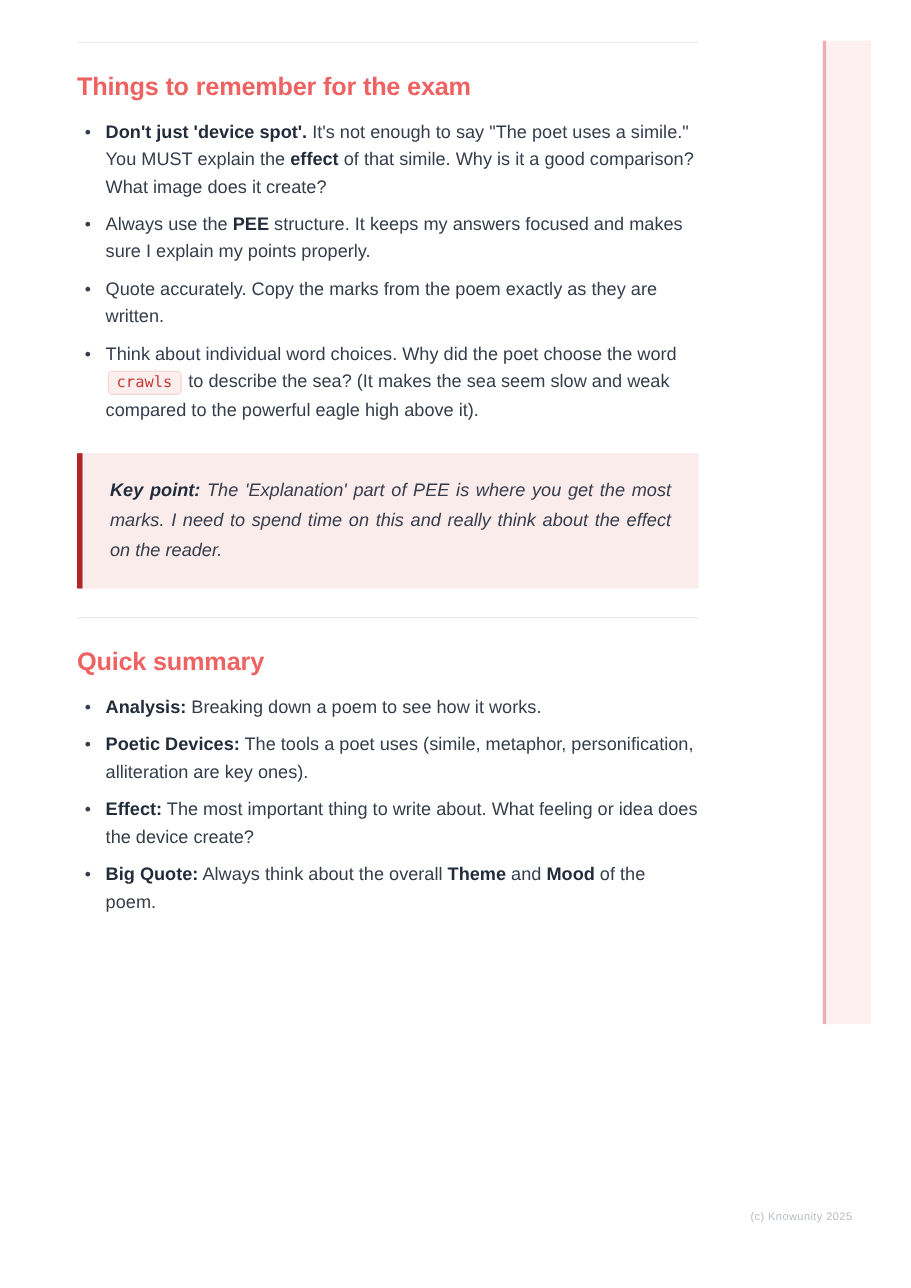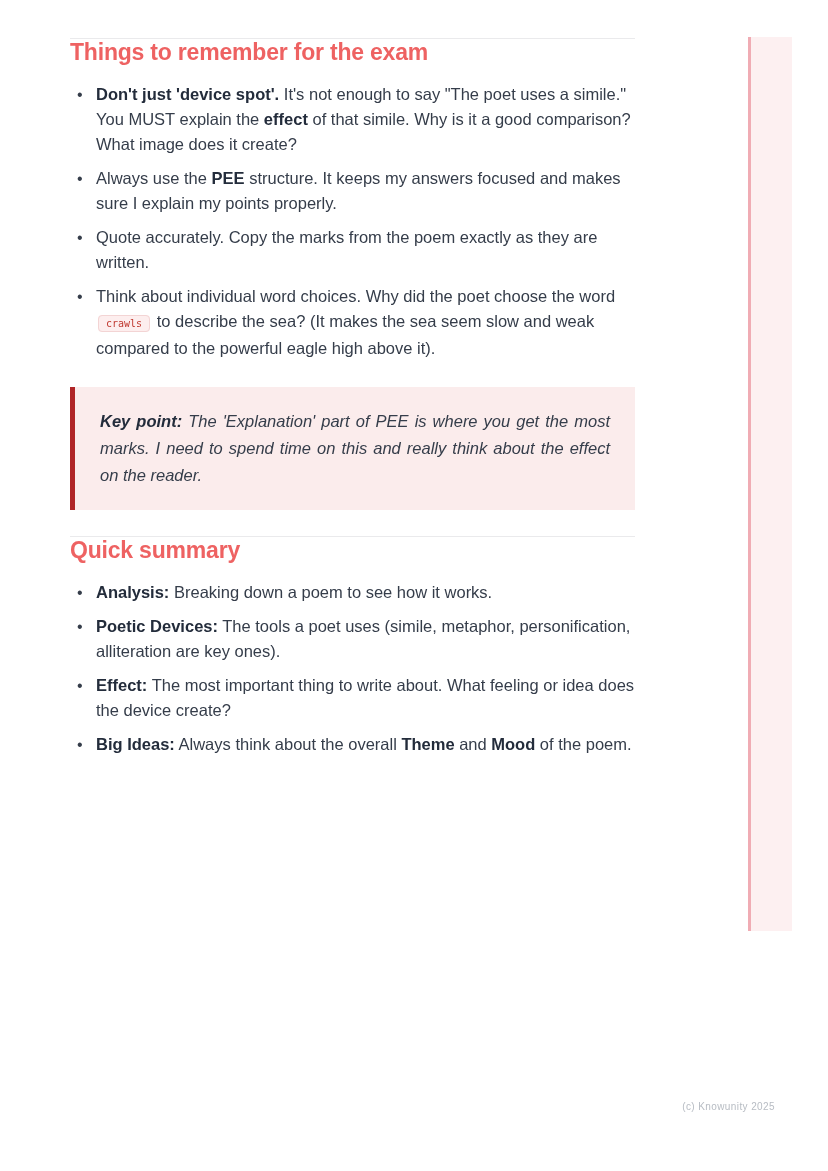--- a/index.html
+++ b/index.html
@@ -11,34 +11,34 @@
   .page { position:relative; width:828px; height:1171px; background:#fff; }
 
   .content { position:absolute; left:70px; top:0; width:565px; }
 
   .divider { border:none; border-top:1px solid #eaeaec; height:0; width:100%; }
   .divider-top { margin-top:38px; }
   .divider-mid { margin-top:26px; }
 
   h2.section-title {
     color:#ee6262; font-size:23px; font-weight:bold;
-    letter-spacing:-0.2px;
+    margin-top:26px; letter-spacing:-0.2px;
   }
 
   ul.notes { list-style:none; margin-top:16px; font-size:16.5px; line-height:25px; }
   ul.notes li.note { position:relative; padding-left:26px; margin-bottom:9px; }
   ul.notes li.note::before {
     content:"•"; position:absolute; left:7px; top:0;
     color:#353d4a; font-size:16px;
   }
   strong { color:#232c3b; font-weight:bold; }
 
   code.inline-code {
     font-family:"DejaVu Sans Mono", monospace;
-    font-size:10px; color:#c03a31; background:#fdeeee;
+    font-size:14px; color:#c03a31; background:#fdeeee;
     border:1px solid #f3d4d4; border-radius:4px;
     padding:2px 7px; margin:0 2px; white-space:nowrap;
   }
 
   .callout {
     margin-top:26px; background:#fbecec;
     border-left:5px solid #b02527;
     padding:21px 25px 21px 25px;
     font-size:16.5px; line-height:27px;
     text-align:justify; color:#353d4a;font-style:italic;
@@ -79,20 +79,20 @@
     </div>
 
     <hr class="divider divider-mid">
 
     <h2 class="section-title">Quick summary</h2>
 
     <ul class="notes">
         <li class="note"><strong>Analysis:</strong> Breaking down a poem to see how it works.</li>
         <li class="note"><strong>Poetic Devices:</strong> The tools a poet uses (simile, metaphor, personification, alliteration are key ones).</li>
         <li class="note"><strong>Effect:</strong> The most important thing to write about. What feeling or idea does the device create?</li>
-        <li class="note"><strong>Big Ideas:</strong> Always think about the overall <strong>Theme</strong> and <strong>Mood</strong> of the poem.</li>
+        <li class="note"><strong>Big Quote:</strong> Always think about the overall <strong>Theme</strong> and <strong>Mood</strong> of the poem.</li>
       </ul>
 
   </div>
 
   <div class="footer">(c) Knowunity 2025</div>
 
 </div>
 
 </body></html>

